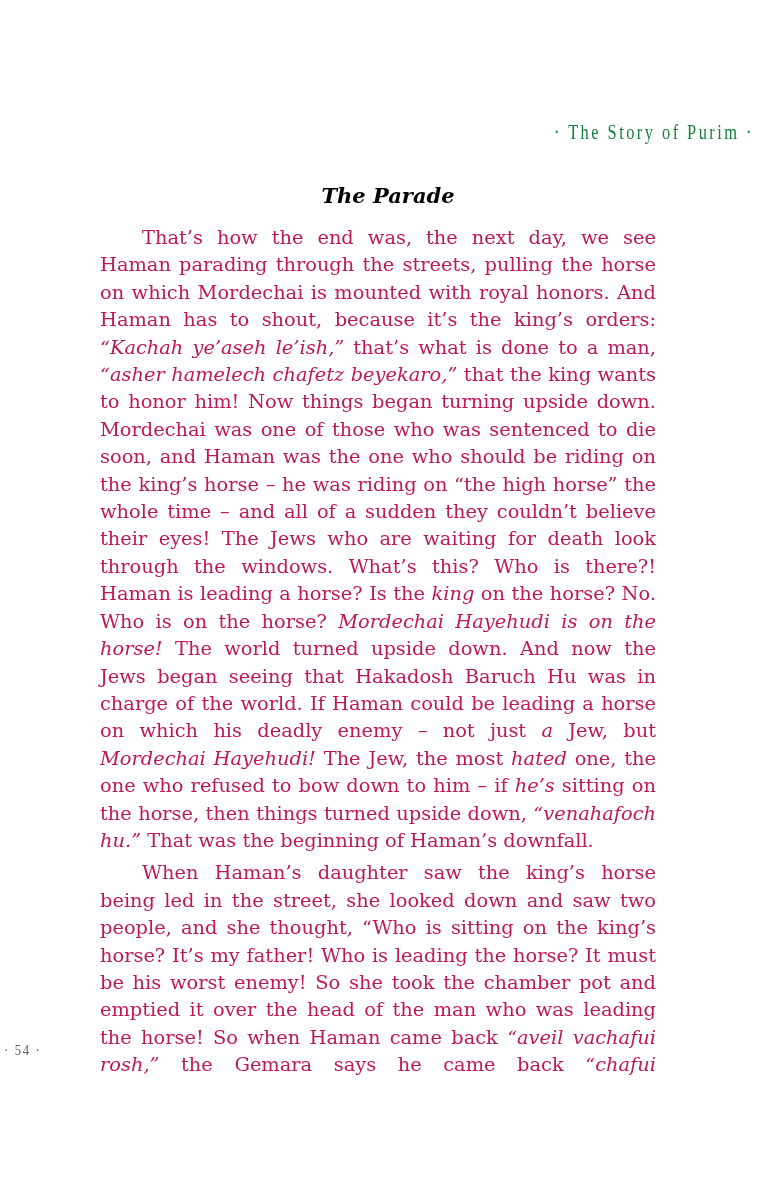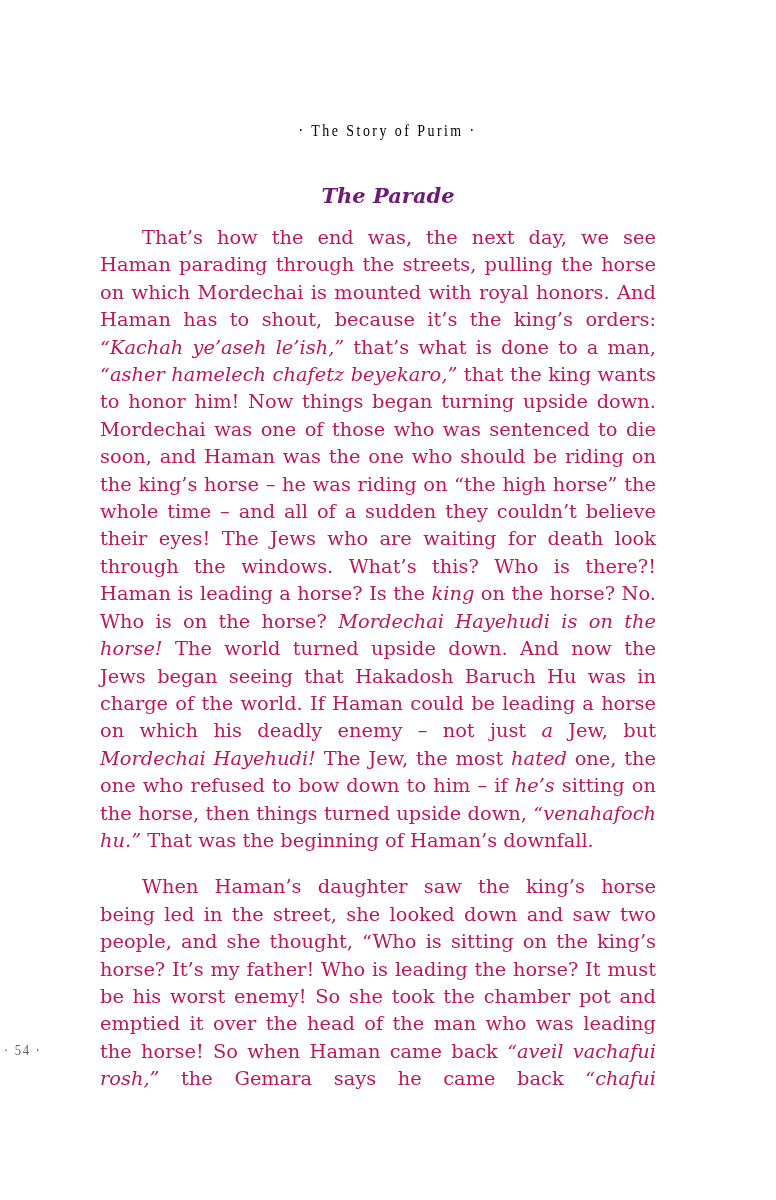--- a/index.html
+++ b/index.html
@@ -13,61 +13,61 @@
     height: 1200px;
     background: #ffffff;
     overflow: hidden;
     font-family: "DejaVu Serif", serif;
   }
   .running-head {
     position: absolute;
     top: 121px;
     left: 0;
     width: 100%;
-    text-align: center;
-    color: #000000;
+    text-align: right;
+    color: #15803d;
     font-family: "Liberation Serif", serif;
-    font-size: 17px;
+    font-size: 20px;
     letter-spacing: 3px;
     white-space: nowrap;
   }
   .condensed {
     display: inline-block;
     transform: scaleX(0.82);
     transform-origin: center;
   }
   .section-title {
     position: absolute;
     top: 183px;
     left: 0;
     width: 100%;
     margin: 0;
     text-align: center;
     font-size: 21px;
     font-weight: 700;
     font-style: italic;
-    color: #701a75;
+    color: #000000;
     font-family: "DejaVu Serif", serif;
   }
   .body-text {
     position: absolute;
     left: 100px;
     top: 224px;
     width: 556px;
     text-align: justify;
     font-size: 19.4px;
     line-height: 27.4px;
     color: #be185d;
   }
   .body-text p {
     margin: 0;
     text-indent: 42px;
   }
   .body-text p + p {
-    margin-top: 19px;
+    margin-top: 5px;
   }
   .para-continues {
     text-align-last: justify;
   }
   em {
     font-style: italic;
   }
   .page-footer {
     position: absolute;
     top: 1041px;

